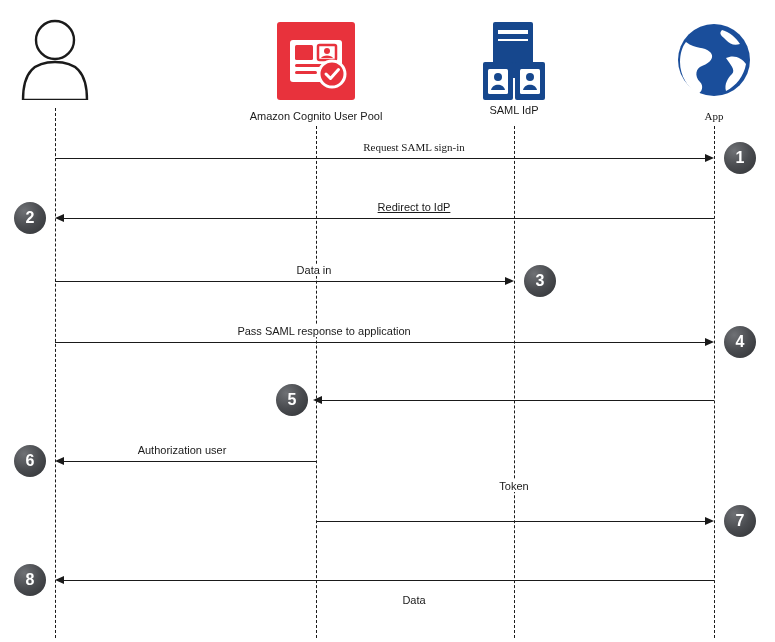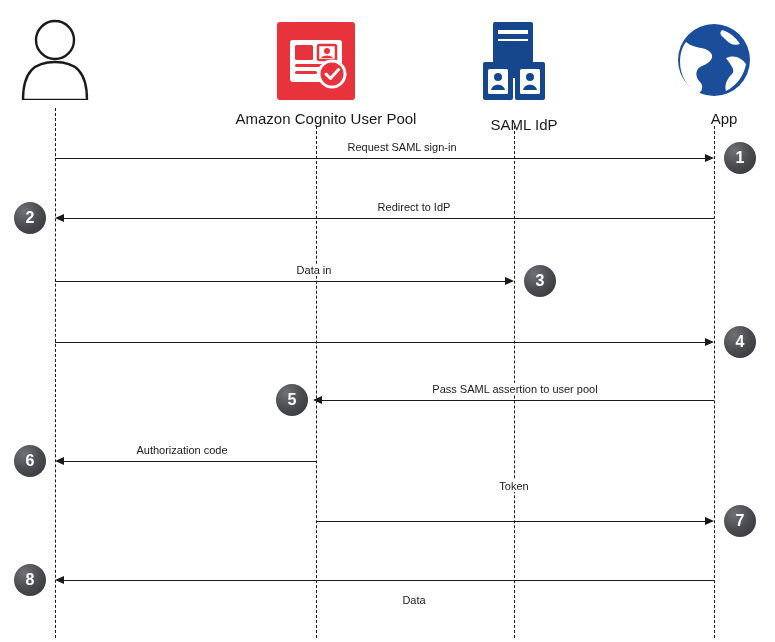--- a/index.html
+++ b/index.html
@@ -12,26 +12,25 @@
   }
   #canvas {
     position: relative;
     width: 775px;
     height: 642px;
     background: #ffffff;
     overflow: hidden;
   }
   .actor-label {
     position: absolute;
-    font-size: 15px;
+    font-size: 11px;
     color: #1a1a1a;
     text-align: center;
     white-space: nowrap;
     transform: translateX(-50%);
-    margin-left: 10px;
   }
   .lifeline {
     position: absolute;
     width: 0;
     border-left: 1px dashed #1a1a1a;
   }
   .msg-line {
     position: absolute;
     height: 0;
     border-top: 1px solid #1a1a1a;
@@ -127,55 +126,55 @@
   <div class="icon-wrap" style="left:714px; top:20px;">
     <svg width="80" height="80" viewBox="0 0 80 80">
       <circle cx="40" cy="40" r="36" fill="#1A4E9B"></circle>
       <path d="M12 22 C22 30 30 26 36 32 C42 38 34 44 28 46 C22 48 20 56 26 62 C30 66 28 72 24 74 C14 68 6 56 6 42 C6 34 8 27 12 22 Z" fill="#ffffff"></path>
       <path d="M48 10 C56 12 62 18 66 24 C60 26 56 24 52 20 C48 16 44 14 48 10 Z" fill="#ffffff"></path>
       <path d="M52 38 C60 34 68 38 72 44 C70 56 62 66 52 71 C50 64 54 58 58 54 C62 50 56 44 52 38 Z" fill="#ffffff"></path>
     </svg>
   </div>
 
   <div class="actor-label" style="left:316px; top:110px;">Amazon Cognito User Pool</div>
-  <div class="actor-label" style="left:514px; top:116px;">SAML IdP</div>
-  <div class="actor-label" style="left:714px; top:110px;">App</div>
+  <div class="actor-label" style="left:514px; top:104px;">SAML IdP</div>
+  <div class="actor-label" style="left:714px; top:110px;font-family:Liberation Serif, serif;">App</div>
 
   <div class="lifeline" style="left:55px;  top:108px; height:530px;"></div>
   <div class="lifeline" style="left:316px; top:126px; height:512px;"></div>
   <div class="lifeline" style="left:514px; top:126px; height:512px;"></div>
   <div class="lifeline" style="left:714px; top:126px; height:512px;"></div>
 
   <div class="msg-line" style="left:55px; top:158px; width:650px;"></div>
   <div class="arrow-head arrow-right" style="left:705px; top:153.5px;"></div>
-  <div class="msg-label" style="left:402px; top:141px;">Request SAML sign-in</div>
+  <div class="msg-label" style="left:414px; top:141px;font-family:Liberation Serif, serif;">Request SAML sign-in</div>
   <div class="step-badge" style="left:740px; top:158px;">1</div>
 
   <div class="msg-line" style="left:64px; top:218px; width:650px;"></div>
   <div class="arrow-head arrow-left" style="left:55px; top:213.5px;"></div>
-  <div class="msg-label" style="left:414px; top:201px;">Redirect to IdP</div>
+  <div class="msg-label" style="left:414px; top:201px;text-decoration:underline;">Redirect to IdP</div>
   <div class="step-badge" style="left:30px; top:218px;">2</div>
 
   <div class="msg-line" style="left:55px; top:281px; width:450px;"></div>
   <div class="arrow-head arrow-right" style="left:505px; top:276.5px;"></div>
   <div class="msg-label" style="left:314px; top:264px;">Data in</div>
   <div class="step-badge" style="left:540px; top:281px;">3</div>
 
   <div class="msg-line" style="left:55px; top:342px; width:650px;"></div>
   <div class="arrow-head arrow-right" style="left:705px; top:337.5px;"></div>
+  <div class="msg-label" style="left:324px; top:325px;">Pass SAML response to application</div>
   <div class="step-badge" style="left:740px; top:342px;">4</div>
 
   <div class="msg-line" style="left:322px; top:400px; width:392px;"></div>
   <div class="arrow-head arrow-left" style="left:313px; top:395.5px;"></div>
-  <div class="msg-label" style="left:515px; top:383px;">Pass SAML assertion to user pool</div>
   <div class="step-badge" style="left:292px; top:400px;">5</div>
 
   <div class="msg-line" style="left:64px; top:461px; width:252px;"></div>
   <div class="arrow-head arrow-left" style="left:55px; top:456.5px;"></div>
-  <div class="msg-label" style="left:182px; top:444px;">Authorization code</div>
+  <div class="msg-label" style="left:182px; top:444px;">Authorization user</div>
   <div class="step-badge" style="left:30px; top:461px;">6</div>
 
   <div class="msg-line" style="left:316px; top:521px; width:389px;"></div>
   <div class="arrow-head arrow-right" style="left:705px; top:516.5px;"></div>
   <div class="msg-label" style="left:514px; top:480px;">Token</div>
   <div class="step-badge" style="left:740px; top:521px;">7</div>
 
   <div class="msg-line" style="left:64px; top:580px; width:650px;"></div>
   <div class="arrow-head arrow-left" style="left:55px; top:575.5px;"></div>
   <div class="msg-label" style="left:414px; top:594px;">Data</div>

